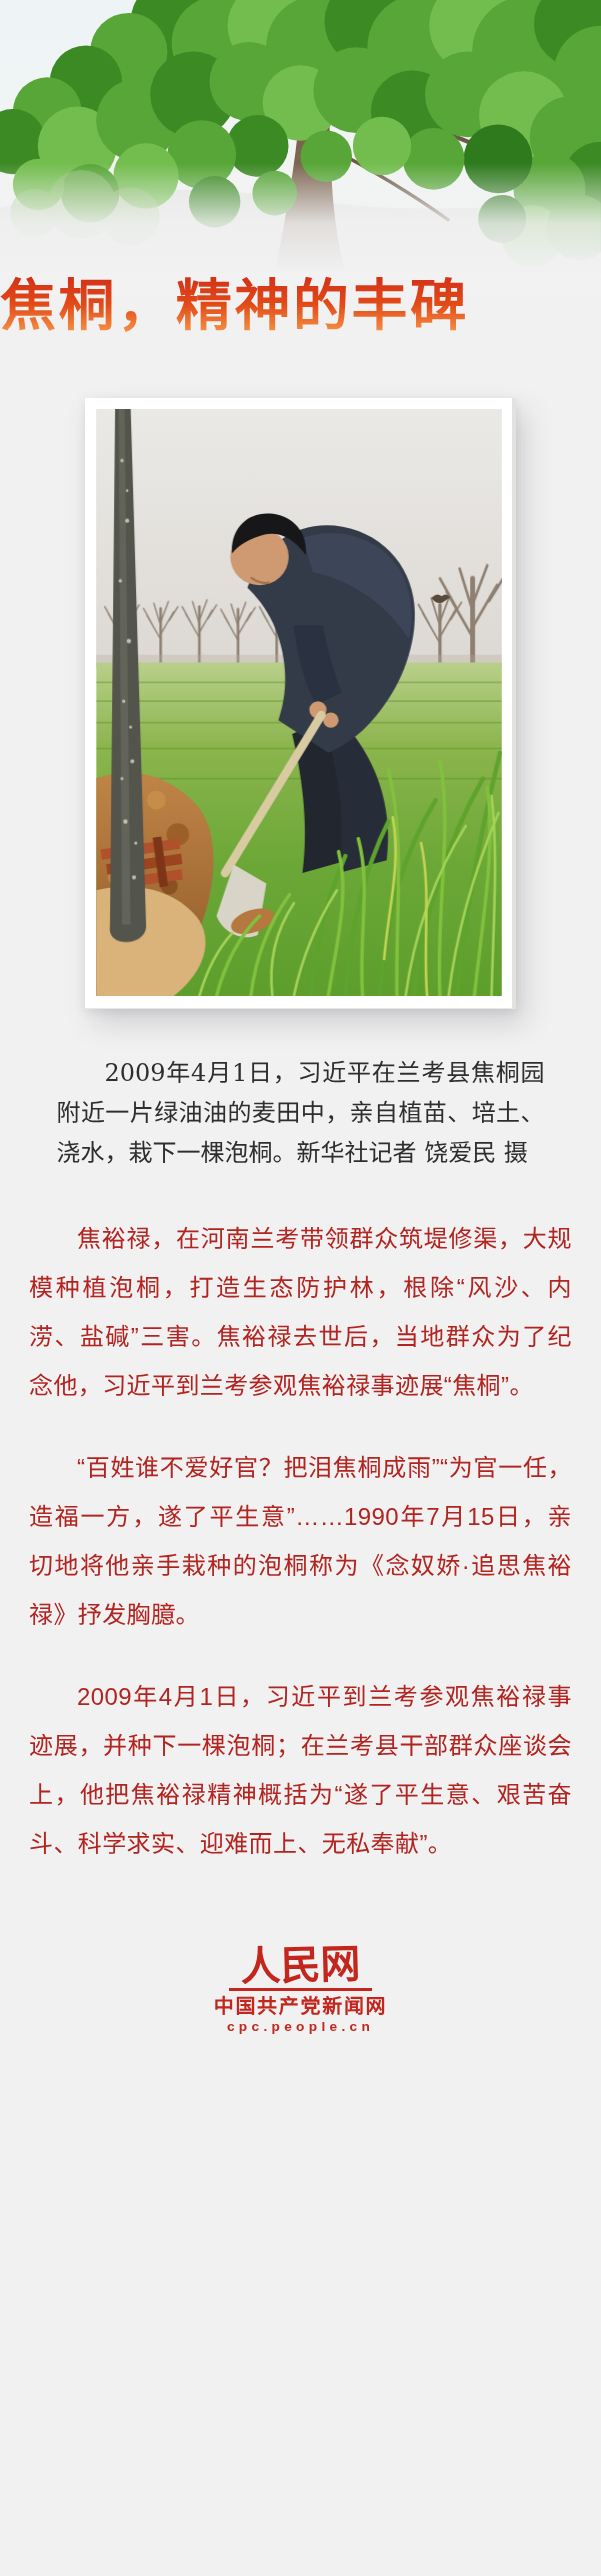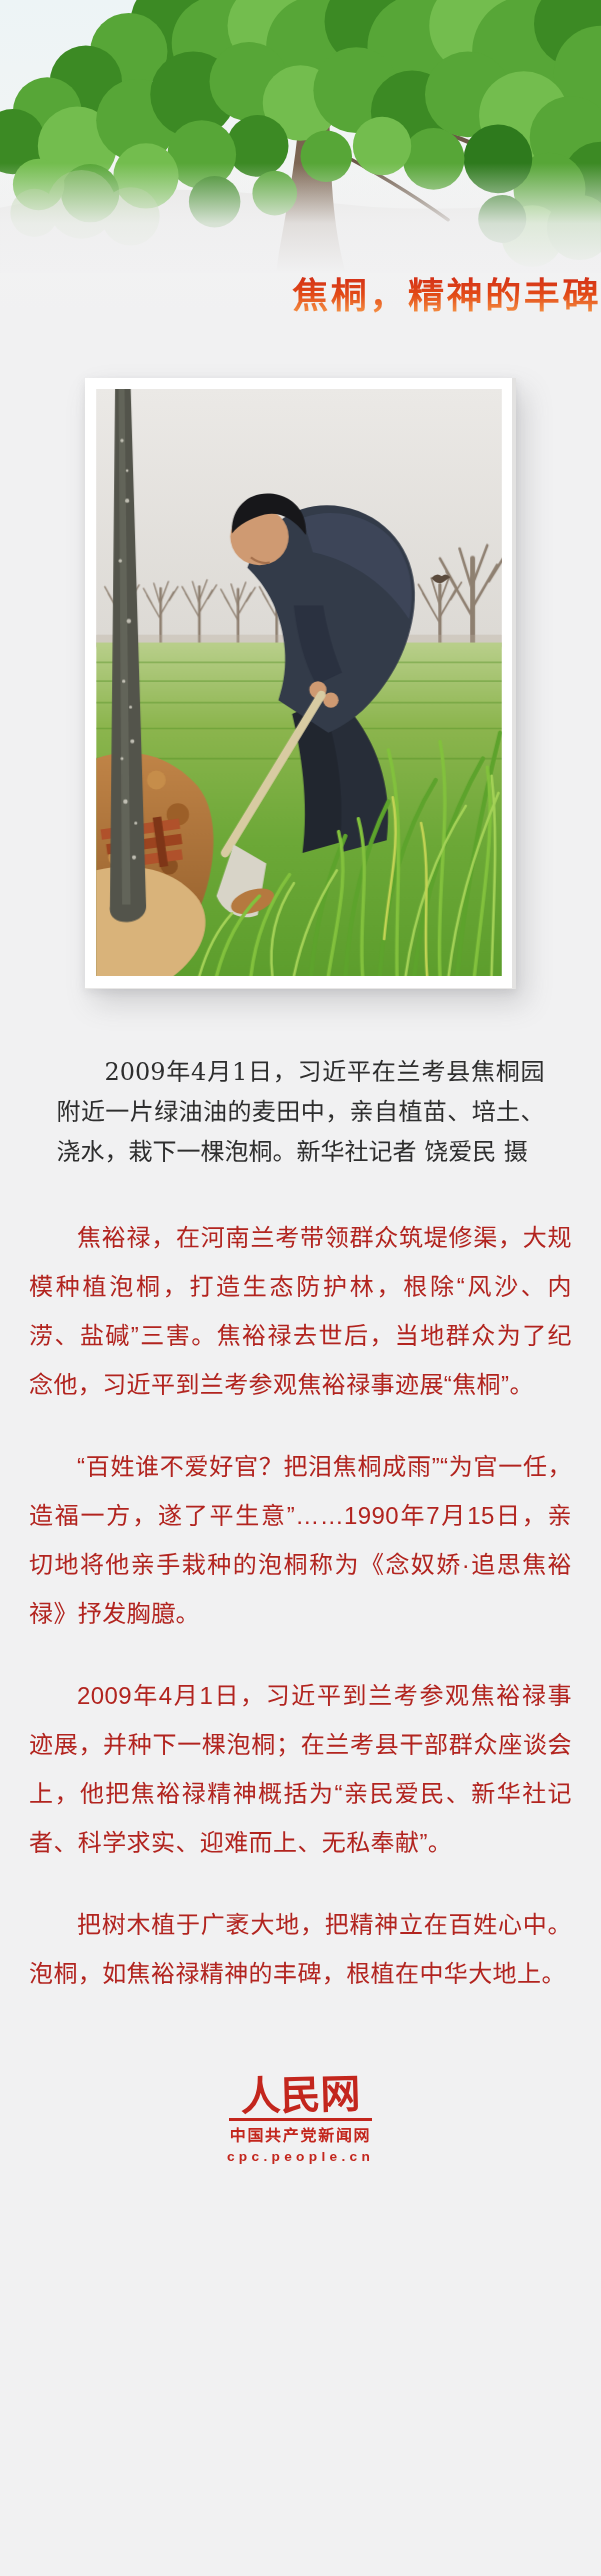--- a/index.html
+++ b/index.html
@@ -15,22 +15,22 @@
     margin:0 auto;
     overflow:hidden;
     background:linear-gradient(180deg,#edf4f6 0px,#f3f4f3 206px,#f1f1f2 309px,#f1f1f2 100%);
   }
   
   .tree-wrap{height:273px;position:relative;}
   .tree-wrap svg{display:block;}
   
   .main-title{
     margin:5.2px 0 0 0;
-    text-align:right;
-    font-size:36px;
+    text-align:left;
+    font-size:56px;
     line-height:1.0;
     font-weight:bold;
     letter-spacing:2.6px;
     color:#d8441c;
   }
   @supports (-webkit-background-clip:text){
     .main-title span{
       background:linear-gradient(180deg,#d43318 8%,#e24a17 48%,#f2863e 86%,#f6a45c 100%);
       -webkit-background-clip:text;
       background-clip:text;
@@ -45,21 +45,21 @@
     background:#ffffff;
     padding:11.2px 10.3px 11.2px 11.2px;
     border-right:4.3px solid #e3e2e1;
     border-bottom:0.9px solid #e8e7e6;
     box-shadow:8.6px 13.7px 26px rgba(90,90,95,0.22), 0 3.4px 8.6px rgba(120,120,125,0.15);
   }
   .photo-frame svg{display:block;}
   
   .photo-caption{
     width:488px;
-    margin:63px auto 0 auto;
+    margin:44px auto 0 auto;
     font-family:"DejaVu Serif","Liberation Serif",serif;
     font-size:24px;
     line-height:40px;
     color:#2e2e2e;
     text-indent:2em;
     text-align:justify;
   }
   
   .article{margin-top:41px;}
   .article p{
@@ -85,21 +85,21 @@
     line-height:41px;
     font-weight:bold;
     transform:rotate(-1.5deg);
   }
   .logo-rule{
     width:143px;height:2.6px;background:#c3261d;
     margin:3.4px auto 4.3px auto;
   }
   .site-subtitle{
     display:block;
-    font-size:16px;
+    font-size:20px;
     line-height:22.3px;
     font-weight:bold;
     letter-spacing:1.7px;
   }
   .site-url{
     display:block;
     font-size:13.7px;
     line-height:19px;
     font-weight:bold;
     letter-spacing:4.3px;
@@ -332,22 +332,21 @@
         </g>
       </g>
     </svg>
   </div>
 
   <p class="photo-caption">2009年4月1日，习近平在兰考县焦桐园附近一片绿油油的麦田中，亲自植苗、培土、浇水，栽下一棵泡桐。新华社记者 饶爱民 摄</p>
 
   <div class="article">
     <p>焦裕禄，在河南兰考带领群众筑堤修渠，大规模种植泡桐，打造生态防护林，根除“风沙、内涝、盐碱”三害。焦裕禄去世后，当地群众为了纪念他，习近平到兰考参观焦裕禄事迹展“焦桐”。</p>
     <p>“百姓谁不爱好官？把泪焦桐成雨”“为官一任，造福一方，遂了平生意”……1990年7月15日，亲切地将他亲手栽种的泡桐称为《念奴娇·追思焦裕禄》抒发胸臆。</p>
-    <p>2009年4月1日，习近平到兰考参观焦裕禄事迹展，并种下一棵泡桐；在兰考县干部群众座谈会上，他把焦裕禄精神概括为“亲民爱民、新华社记者、科学求实、迎难而上、无私奉献”。</p>
-    <p>把树木植于广袤大地，把精神立在百姓心中。泡桐，如焦裕禄精神的丰碑，根植在中华大地上。</p>
+    <p>2009年4月1日，习近平到兰考参观焦裕禄事迹展，并种下一棵泡桐；在兰考县干部群众座谈会上，他把焦裕禄精神概括为“遂了平生意、艰苦奋斗、科学求实、迎难而上、无私奉献”。</p>
   </div>
 
   <div class="footer-logo">
     <span class="site-name">人民网</span>
     <div class="logo-rule"></div>
     <span class="site-subtitle">中国共产党新闻网</span>
     <span class="site-url">cpc.people.cn</span>
   </div>
 
 </div>

